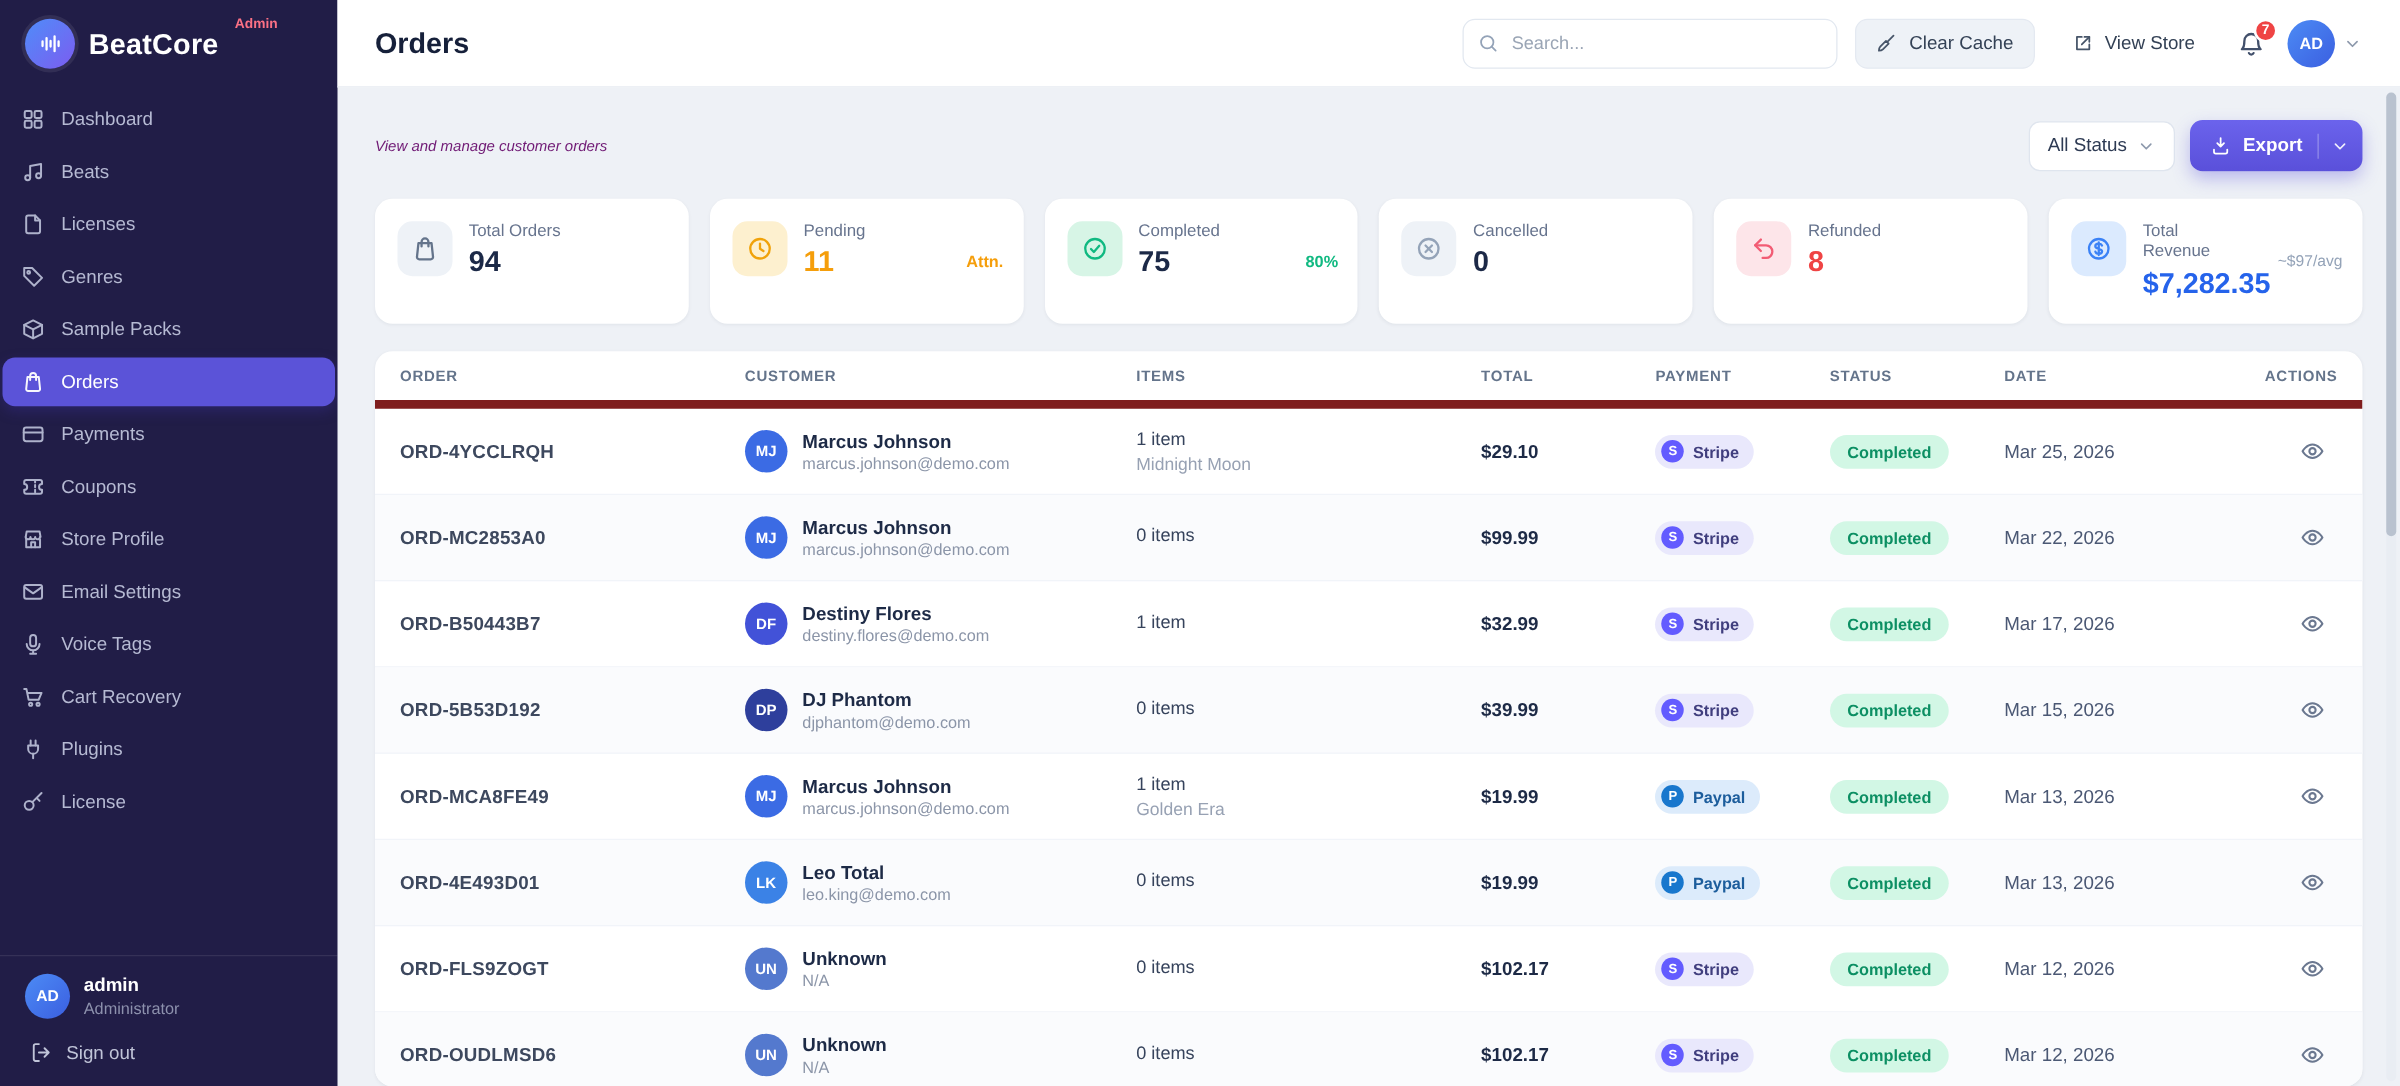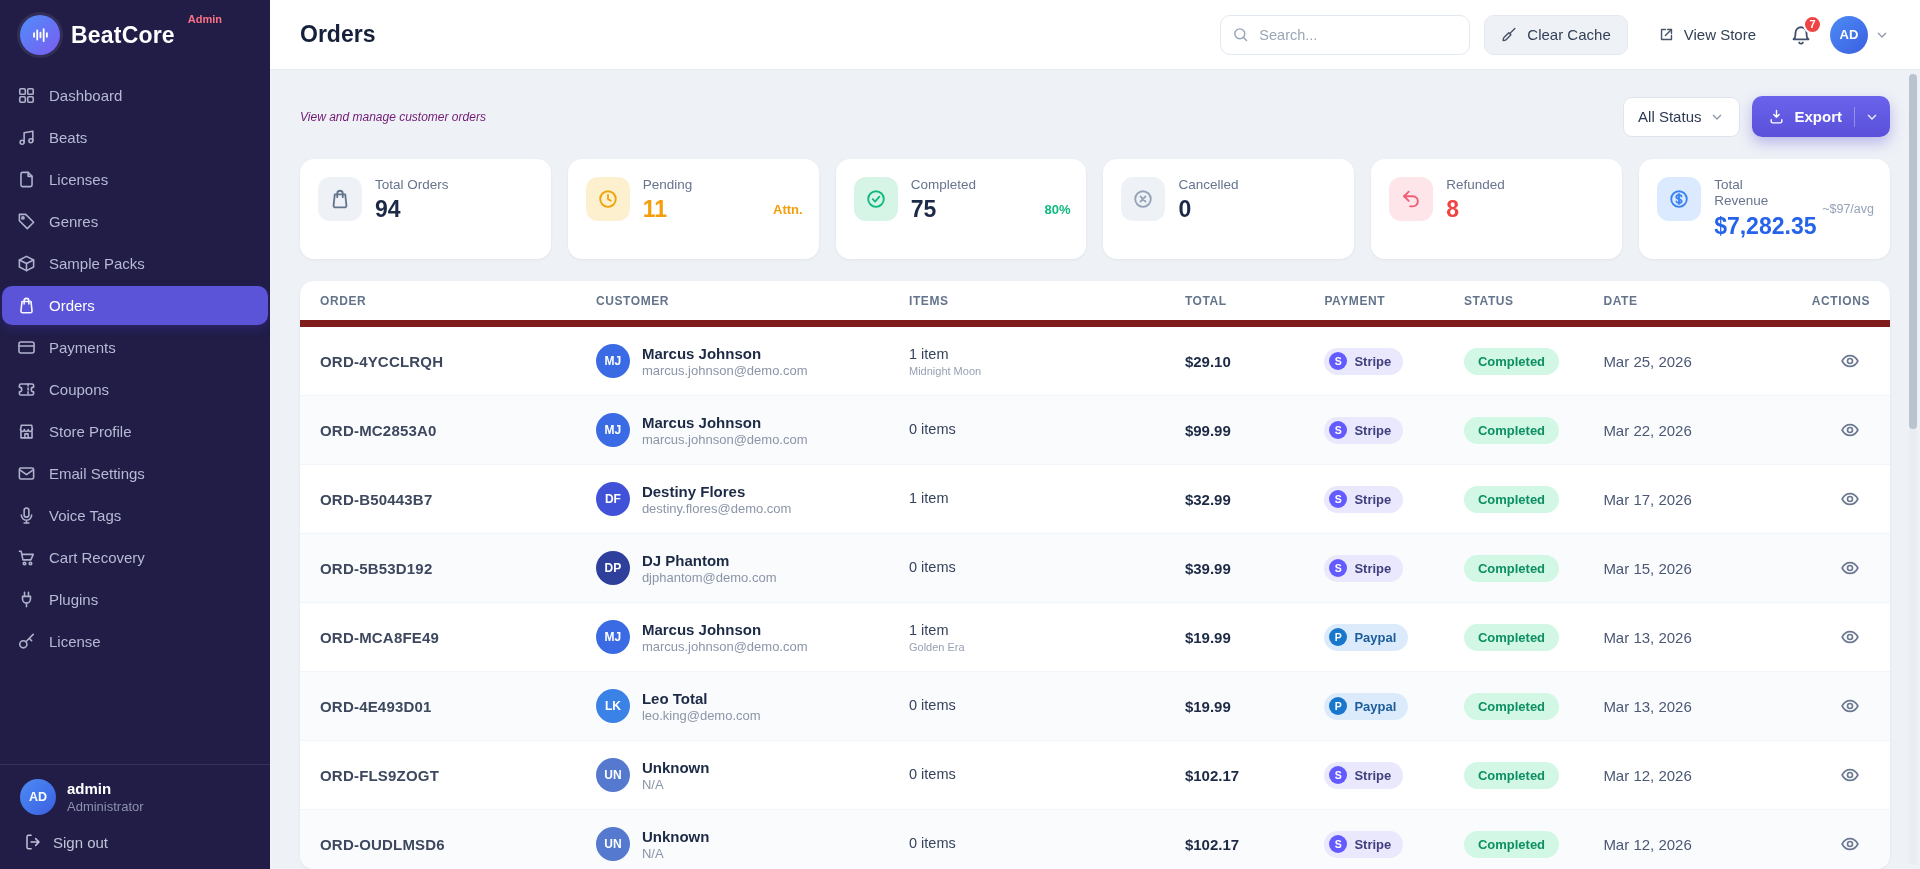--- a/index.html
+++ b/index.html
@@ -37,21 +37,21 @@
   .so-ic{width:18px;height:18px;}
 
   
   .main{flex:1;display:flex;flex-direction:column;min-width:0;position:relative;}
   .topbar{height:70px;min-height:70px;background:#fff;border-bottom:1px solid #e7ebf2;
     display:flex;align-items:center;padding:0 30px;}
   .page-title{font-size:23px;font-weight:bold;margin:0;color:#16203a;}
   .topbar-right{margin-left:auto;display:flex;align-items:center;gap:14px;}
   .search{position:relative;display:flex;align-items:center;}
   .search-ic{position:absolute;left:12px;width:17px;height:17px;color:#94a3b8;}
-  .search input{width:250px;height:40px;border:1.5px solid #e2e8f0;border-radius:10px;
+  .search input{width:300px;height:40px;border:1.5px solid #e2e8f0;border-radius:10px;
     padding:0 12px 0 38px;font:inherit;font-size:14.5px;color:#6d28d9;background:#fff;outline:none;}
   .search input::placeholder{color:#9aa5b5;}
   .btn{display:flex;align-items:center;gap:9px;height:40px;padding:0 16px;border-radius:10px;
     border:none;font:inherit;font-size:15px;color:#334155;cursor:pointer;background:transparent;}
   .btn.filled{background:#eef2f7;border:1px solid #e4e9f1;}
   .btn-ic{width:17px;height:17px;color:#475569;}
   .bell-wrap{position:relative;padding:4px;cursor:pointer;}
   .bell-ic{width:22px;height:22px;color:#42506b;display:block;}
   .badge{position:absolute;top:-5px;right:-6px;min-width:19px;height:19px;border-radius:10px;
     background:#ef4444;border:2.5px solid #fff;color:#fff;font-size:11px;font-weight:bold;
@@ -103,21 +103,21 @@
   .th:last-of-type{text-align:right;}
   .trow{min-height:69px;border-bottom:1px solid #f1f4f9;}
   div.trow:nth-of-type(even){background:#fafbfd;}
   .cell-order{font-size:15px;font-weight:600;color:#3d485e;letter-spacing:.2px;}
   .cell-customer{display:flex;align-items:center;gap:12px;}
   .row-avatar{width:34px;height:34px;border-radius:50%;color:#fff;font-size:12px;font-weight:bold;
     display:flex;align-items:center;justify-content:center;flex:none;background:#3b6be4;}
   .cust-name{display:block;font-size:15px;font-weight:600;color:#1d2a46;line-height:1.3;}
   .cust-email{display:block;font-size:13px;color:#8b95a8;}
   .items-main{display:block;font-size:14.5px;color:#36435c;line-height:1.35;}
-  .items-sub{display:block;font-size:11px;color:#97a1b3;}
+  .items-sub{display:block;font-size:14px;color:#97a1b3;}
   .items-sub:empty{display:none;}
   .cell-total{font-size:15px;font-weight:bold;color:#1d2a46;}
   .pay-pill{display:inline-flex;align-items:center;gap:7px;height:27px;padding:0 12px 0 5px;
     border-radius:999px;font-size:13px;font-weight:600;}
   .pay-letter{width:18px;height:18px;border-radius:50%;color:#fff;font-size:10.5px;font-weight:bold;
     display:flex;align-items:center;justify-content:center;}
   .pay-pill.stripe{background:#e9e8fc;color:#403e7e;}
   .pay-letter.stripe{background:#635bff;}
   .pay-pill.paypal{background:#dcebfb;color:#1c5d9c;}
   .pay-letter.paypal{background:#1877cd;}

